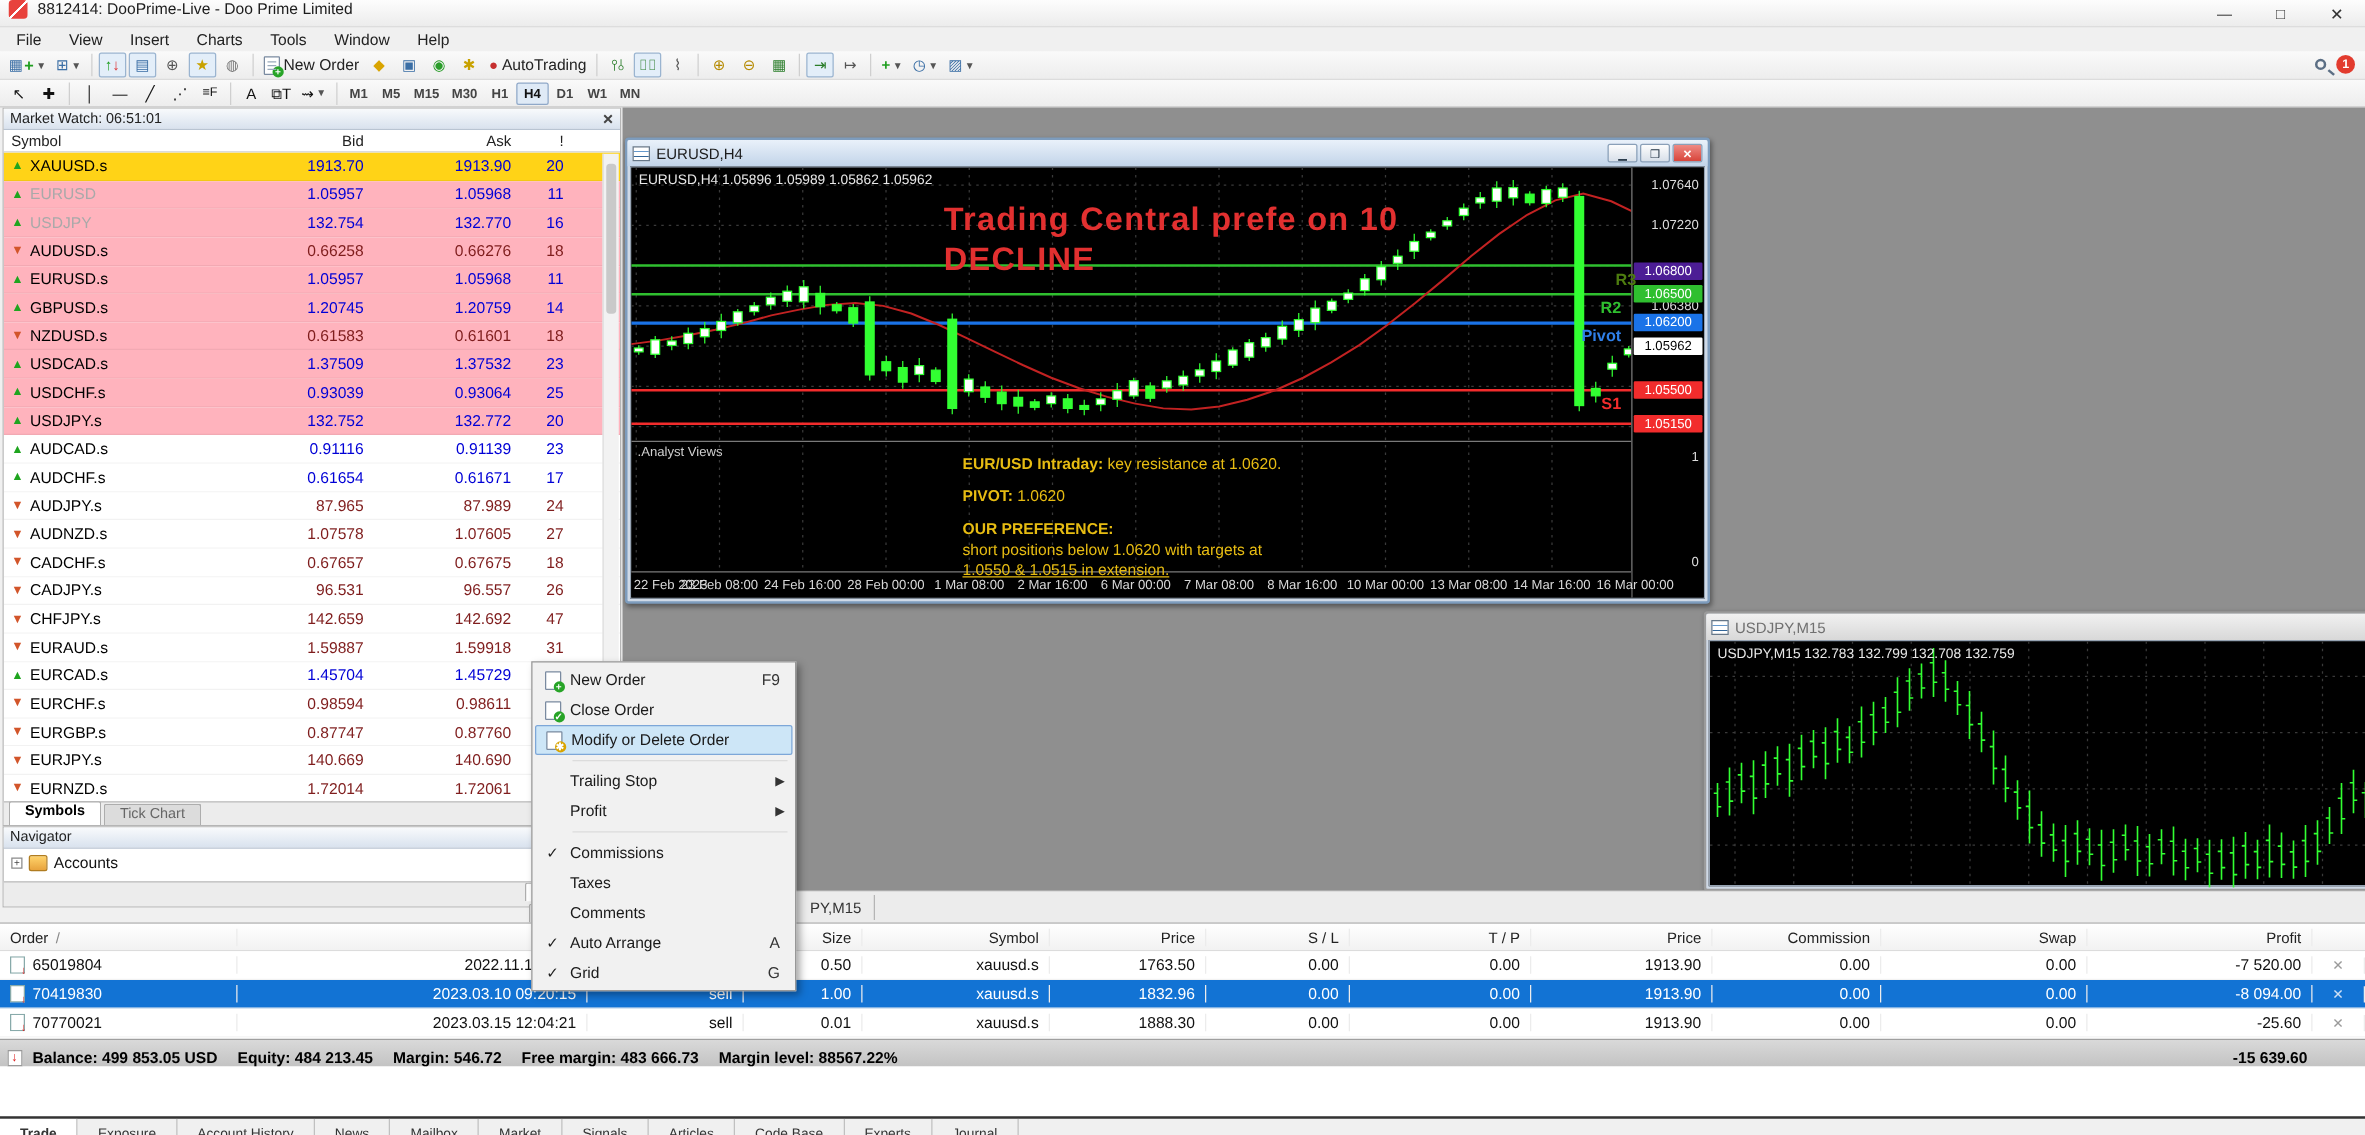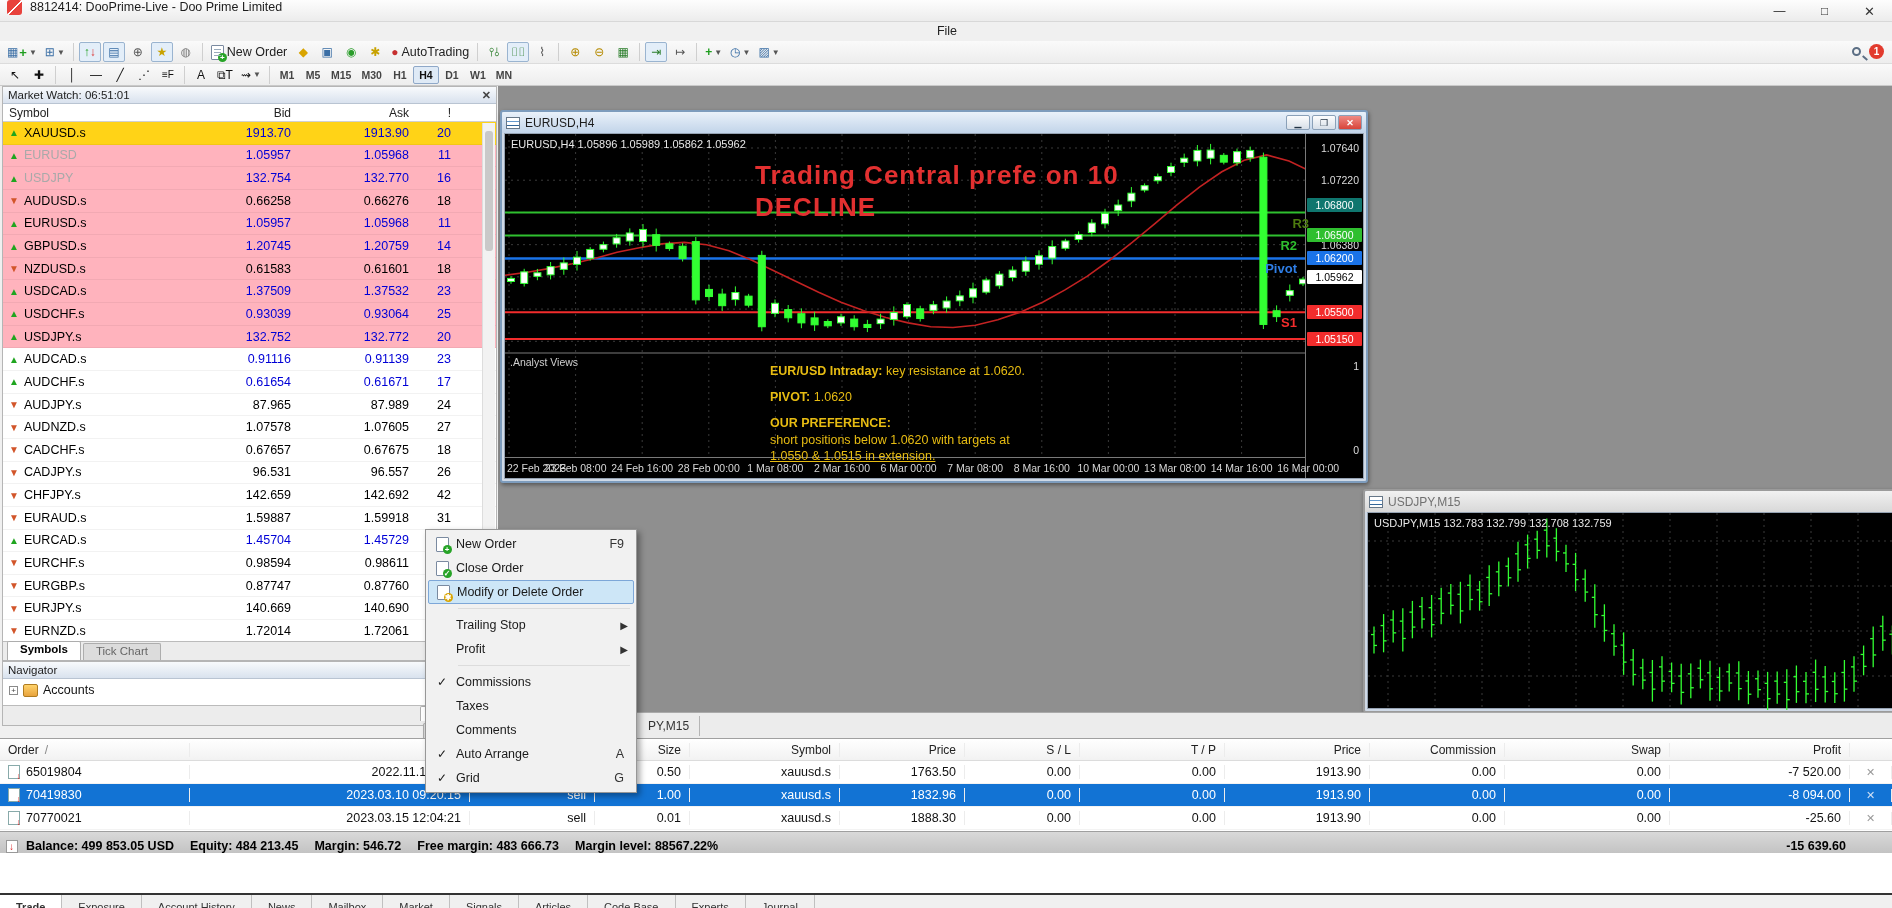--- a/index.html
+++ b/index.html
@@ -14,21 +14,21 @@
             border-bottom:1px solid #d8d8d8;display:flex;align-items:flex-start;}
   #app-icon{width:15px;height:15px;margin:0 8px 0 7px;border-radius:3px;
             background:linear-gradient(135deg,#e8423c 48%,#fff 48%,#fff 56%,#e8423c 56%);}
   #win-title{font-size:12.5px;color:#1c1c1c;}
   .winctl{width:45px;height:22px;display:flex;align-items:center;justify-content:center;
           font-size:12px;color:#333;}
   #ctl-close{font-size:13px;}
 
   
   #menubar{left:0;top:22px;width:1892px;height:19px;display:flex;align-items:center;
-           background:#f0f0f0;padding-left:2px;flex-direction:column;}
+           background:#f0f0f0;padding-left:2px;}
   .menu-item{padding:2px 11px;font-size:12.5px;color:#222;}
 
   
   #toolbar1{left:0;top:41px;width:1892px;height:23px;background:linear-gradient(#fafafa,#ededed);
             border-bottom:1px solid #dcdcdc;display:flex;align-items:center;padding-left:3px;}
   #toolbar2{left:0;top:64px;width:1892px;height:22px;background:linear-gradient(#fafafa,#ededed);
             border-bottom:1px solid #c9c9c9;display:flex;align-items:center;padding-left:3px;}
   .tbtn{height:20px;min-width:22px;display:flex;align-items:center;justify-content:center;
         margin:0 1px;border:1px solid transparent;border-radius:2px;font-size:13px;padding:0 2px;}
   .tbtn.pressed{border:1px solid #9ab4d0;background:#e3eef9;}
@@ -66,21 +66,21 @@
   .mw-row{display:flex;height:22.65px;align-items:center;font-size:12.5px;border-bottom:1px solid rgba(0,0,0,0.05);}
   .mw-row.pink{background:#ffb3bd;}
   .mw-row.yellow{background:#ffd317;}
   .mw-row.white{background:#fff;}
   .mw-sym{display:flex;align-items:center;gap:5px;color:#000;}
   .mw-sym.dim{color:#a9a9a9;}
   .arr{font-size:10px;width:10px;text-align:center;}
   .arr.up{color:#1fa51f;}
   .arr.down{color:#d2552a;}
   .val-up{color:#0000d6;}
-  .val-down{color:#000000;}
+  .val-down{color:#7f1d1d;}
   #mw-scroll{position:absolute;right:1px;top:36px;width:13px;height:520px;background:#f2f2f2;border-left:1px solid #ddd;}
   #mw-thumb{position:absolute;left:2px;top:8px;width:8px;height:120px;background:#c9c9c9;border-radius:3px;}
   #mw-tabs{position:absolute;left:0;bottom:0;width:100%;height:19px;background:#ececec;border-top:1px solid #bbb;
            display:flex;align-items:flex-end;padding-left:4px;gap:2px;}
   .mtab{height:17px;padding:1px 12px;font-size:11.5px;border:1px solid #adadad;border-bottom:none;
         background:#dcdcdc;color:#666;border-radius:2px 2px 0 0;}
   .mtab.active{background:#fff;color:#000;height:19px;font-weight:bold;}
 
   
   #navigator{left:2px;top:661px;width:495px;height:65px;background:#fff;border:1px solid #b5b5b5;}
@@ -493,21 +493,21 @@
           <div class="c-ask val-down">96.557</div>
           <div class="c-sp val-down">26</div>
         </div>
         <div class="mw-row white">
           <div class="c-sym mw-sym">
             <span class="arr down">▼</span>
             <span>CHFJPY.s</span>
           </div>
           <div class="c-bid val-down">142.659</div>
           <div class="c-ask val-down">142.692</div>
-          <div class="c-sp val-down">42</div>
+          <div class="c-sp val-down">47</div>
         </div>
         <div class="mw-row white">
           <div class="c-sym mw-sym">
             <span class="arr down">▼</span>
             <span>EURAUD.s</span>
           </div>
           <div class="c-bid val-down">1.59887</div>
           <div class="c-ask val-down">1.59918</div>
           <div class="c-sp val-down">31</div>
         </div>
@@ -756,21 +756,21 @@
       <div class="ind-label" style="left:5px;top:222px;">.Analyst Views</div>
       <div class="analyst" style="left:265px;top:230px;"><b>EUR/USD Intraday:</b><span>  key resistance at 1.0620.</span></div>
       <div class="analyst" style="left:265px;top:256px;"><b>PIVOT:</b><span>  1.0620</span></div>
       <div class="analyst" style="left:265px;top:282px;"><b>OUR PREFERENCE:</b></div>
       <div class="analyst" style="left:265px;top:299px;">short positions below 1.0620 with targets at</div>
       <div class="analyst" style="left:265px;top:315px;text-decoration:underline;">1.0550 &amp; 1.0515 in extension.</div>
       <div class="axis" id="eur-axis">
           <div class="tick" style="top: 8px;">1.07640</div>
           <div class="tick" style="top: 40.2182px;">1.07220</div>
           <div class="tick" style="top: 104.655px;">1.06380</div>
-          <div class="pbadge" style="top: 64px; background: #0f766e;">1.06800</div>
+          <div class="pbadge" style="top: 76px; background: #4c1d95;">1.06800</div>
           <div class="pbadge" style="top: 94.4494px; background: rgb(47, 191, 47);">1.06500</div>
           <div class="pbadge" style="top: 117.462px; background: rgb(26, 115, 232);">1.06200</div>
           <div class="pbadge" style="top: 171.159px; background: rgb(242, 44, 44);">1.05500</div>
           <div class="pbadge" style="top: 198.008px; background: rgb(242, 44, 44);">1.05150</div>
           <div class="pbadge" style="top: 135.719px; background: rgb(255, 255, 255); color: rgb(0, 0, 0);">1.05962</div>
           <div class="tick" style="top: 226px;">1</div>
           <div class="tick" style="top: 310px;">0</div>
         </div>
       <div class="time-axis" id="eur-taxis">
           <div class="t-lbl" style="left: 2px; transform: none;">22 Feb 2023</div>

